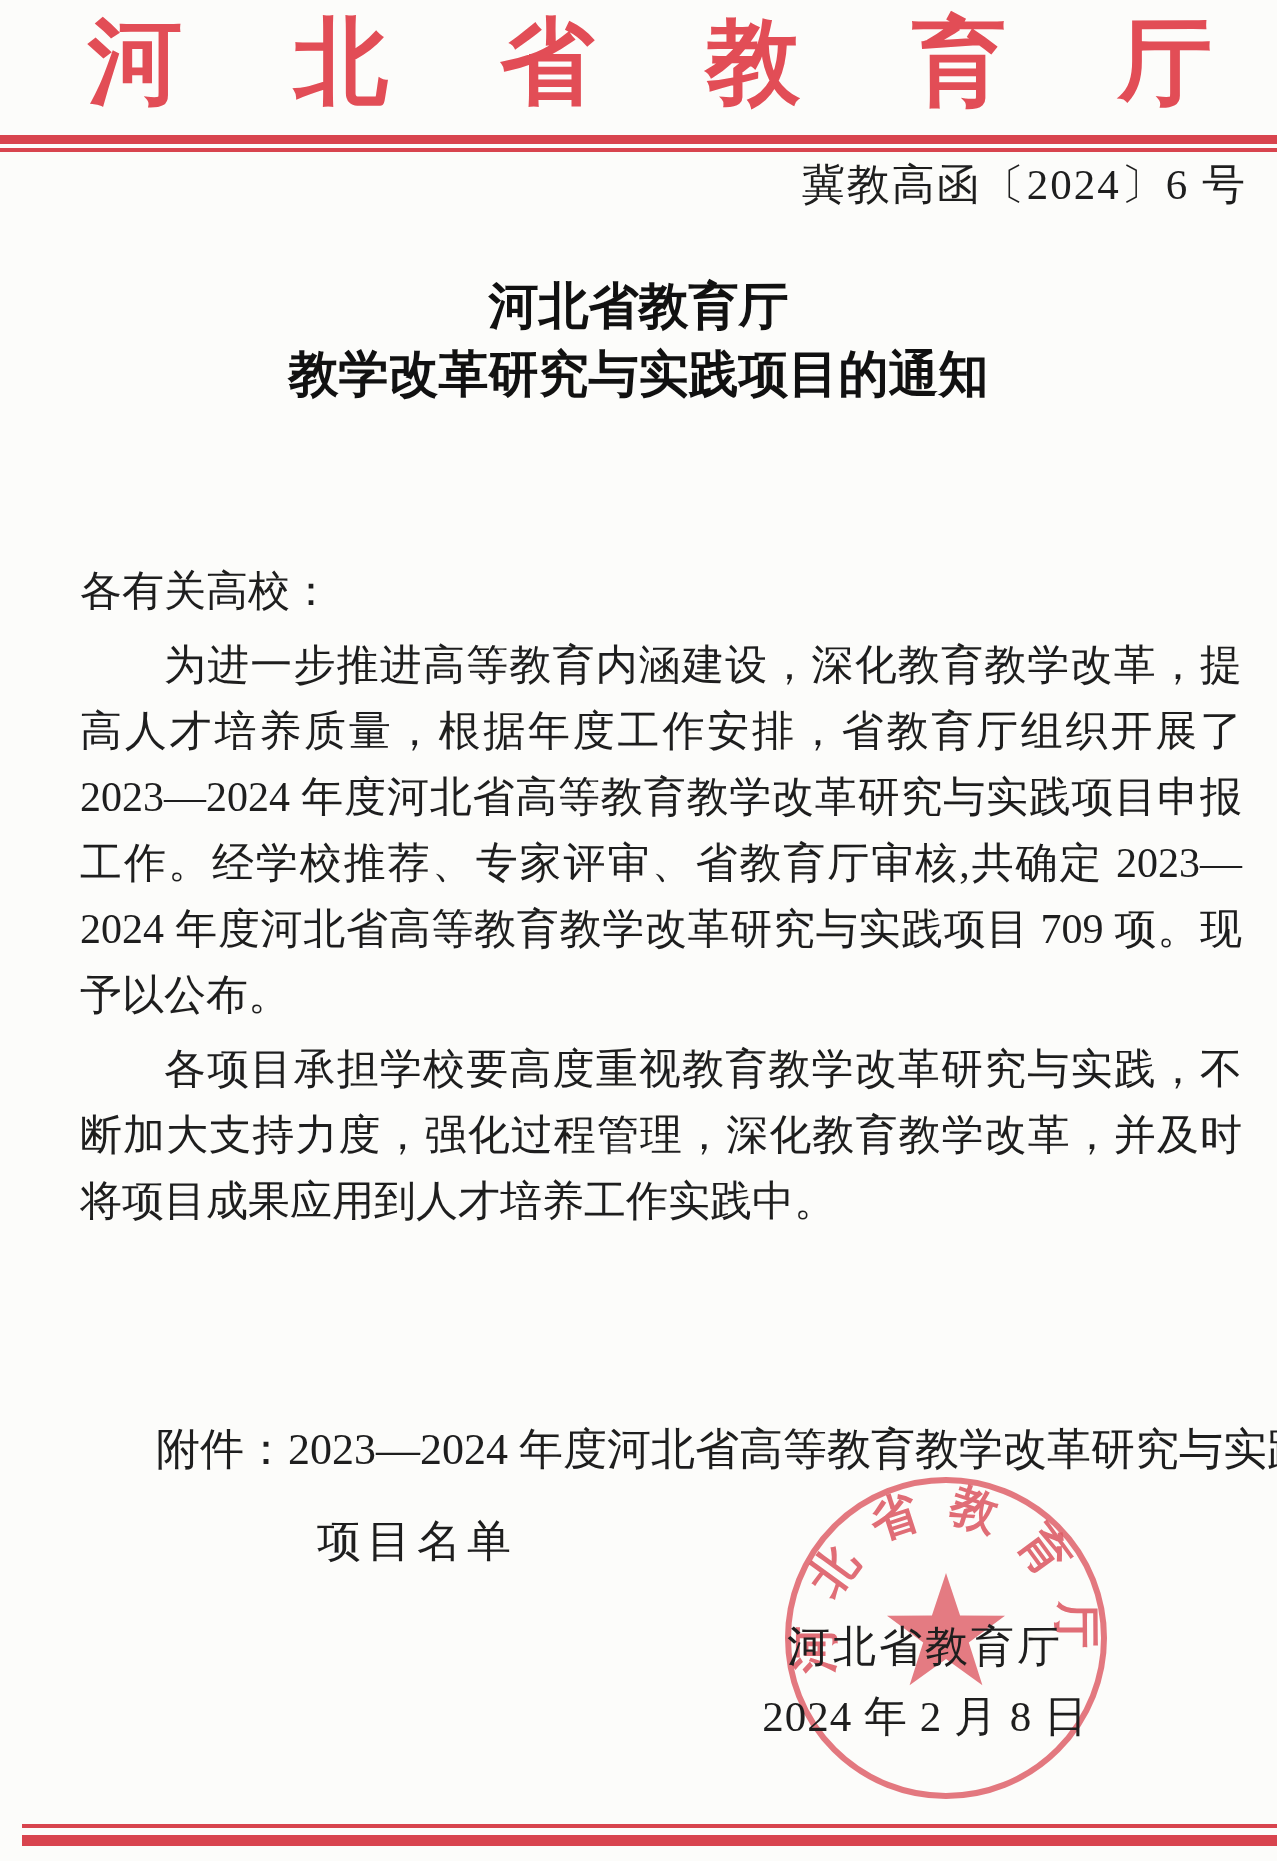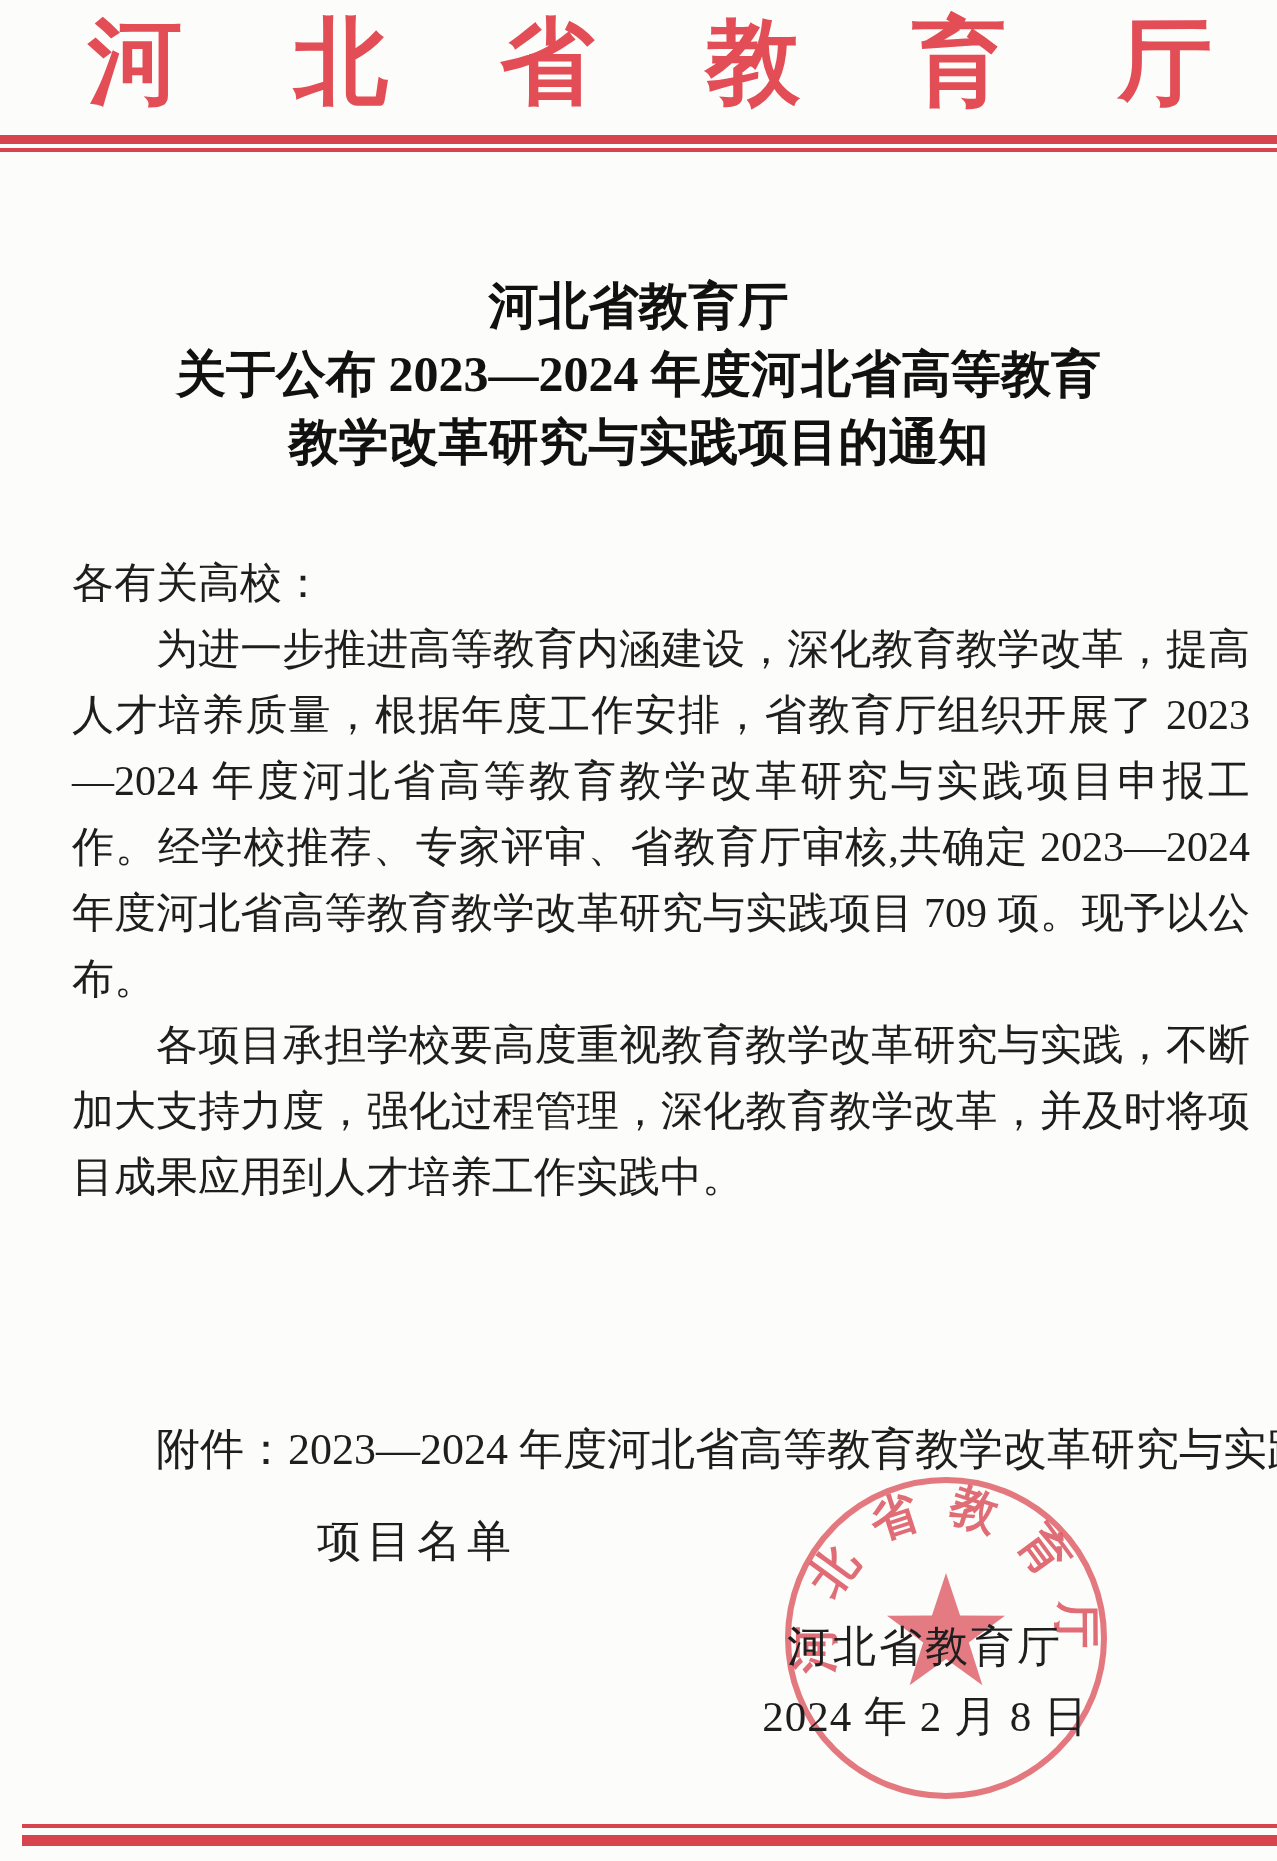--- a/index.html
+++ b/index.html
@@ -36,21 +36,21 @@
     text-align:center;font-weight:bold;
     font-size:50px;line-height:68px;
     color:#111;
   }
   
   .body-text{
     position:absolute;left:72px;top:550px;width:1178px;
     font-size:42px;line-height:66px;
     text-align:justify;
   }
-  .body-text p{margin:0;padding:0;}
+  .body-text p{margin:8px;padding:0;}
   .body-text p.indent{text-indent:2em;}
   
   .attachment-line1{
     position:absolute;left:156px;top:1420px;width:1100px;
     font-size:44px;white-space:nowrap;
   }
   .attachment-line2{
     position:absolute;left:282px;top:1512px;
     font-size:44px;letter-spacing:6px;white-space:nowrap;margin-left:35px;
   }
@@ -77,24 +77,24 @@
 </style>
 </head>
 <body>
 
 <div class="page">
 
   <div class="masthead">河北省教育厅</div>
   <div class="rule rule-top-thick"></div>
   <div class="rule rule-top-thin"></div>
 
+  <div class="doc-number">冀教高函〔2024〕6 号</div>
 
   <div class="doc-title">
     <div>河北省教育厅</div>
-    <div>关于公布 2023—2024 年度河北省高等教育</div>
     <div>教学改革研究与实践项目的通知</div>
   </div>
 
   <div class="body-text">
     <p>各有关高校：</p>
     <p class="indent">为进一步推进高等教育内涵建设，深化教育教学改革，提高人才培养质量，根据年度工作安排，省教育厅组织开展了 2023—2024 年度河北省高等教育教学改革研究与实践项目申报工作。经学校推荐、专家评审、省教育厅审核,共确定 2023—2024 年度河北省高等教育教学改革研究与实践项目 709 项。现予以公布。</p>
     <p class="indent">各项目承担学校要高度重视教育教学改革研究与实践，不断加大支持力度，强化过程管理，深化教育教学改革，并及时将项目成果应用到人才培养工作实践中。</p>
   </div>
 
   <div class="attachment-line1"><span>附件：</span><span>2023—2024 年度河北省高等教育教学改革研究与实践</span></div>

